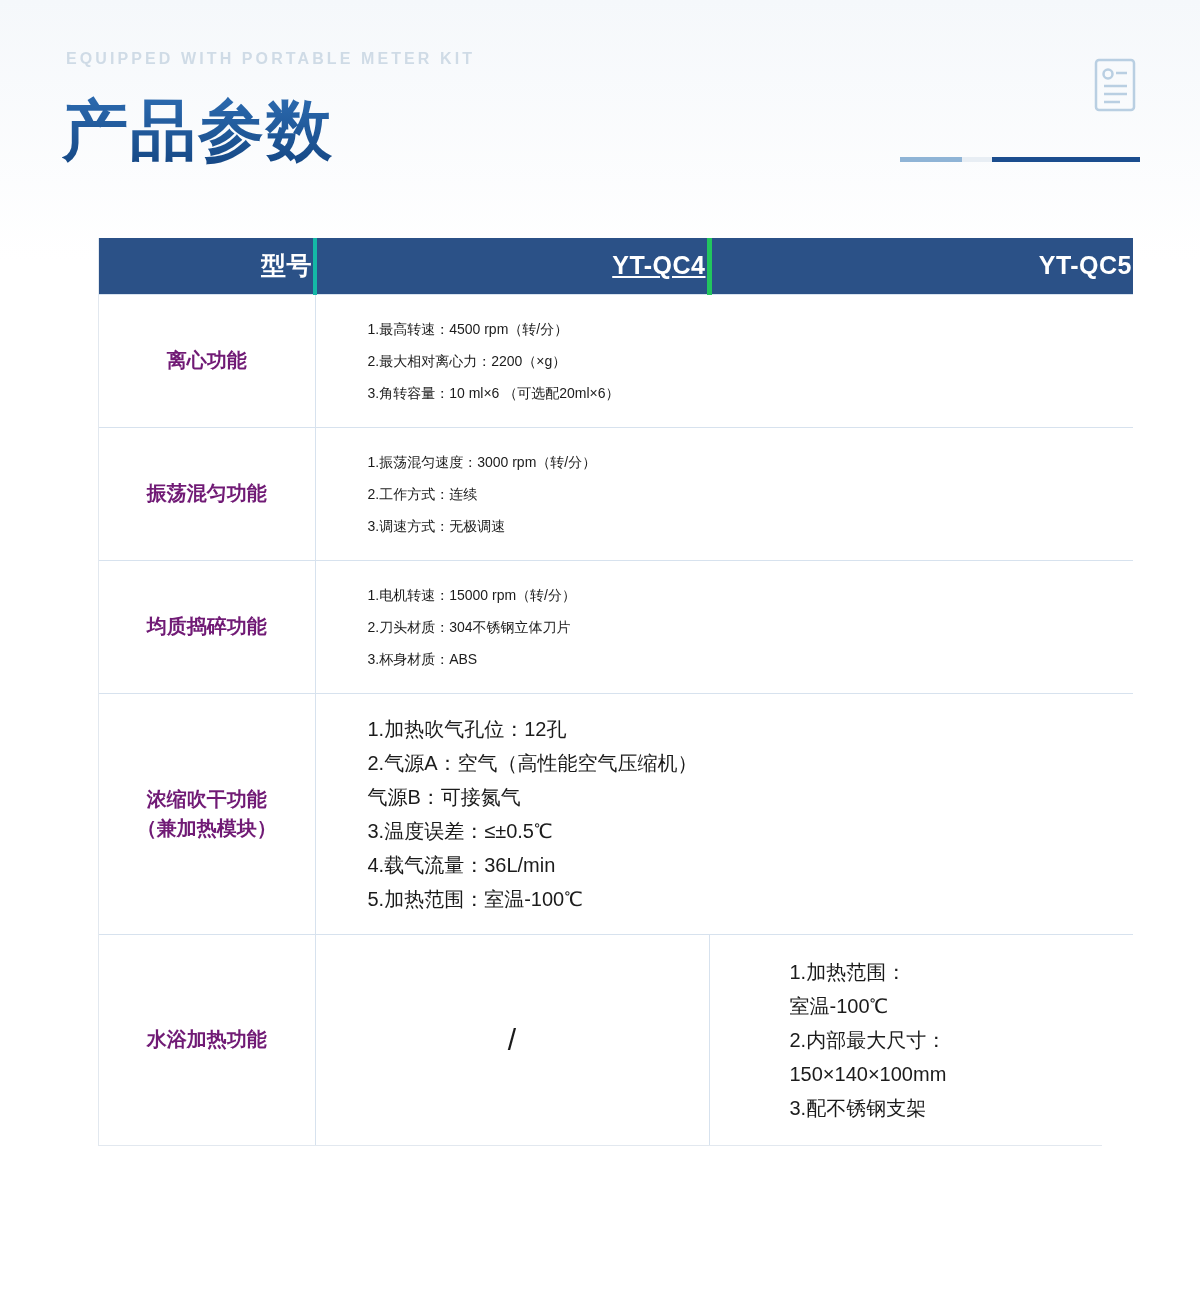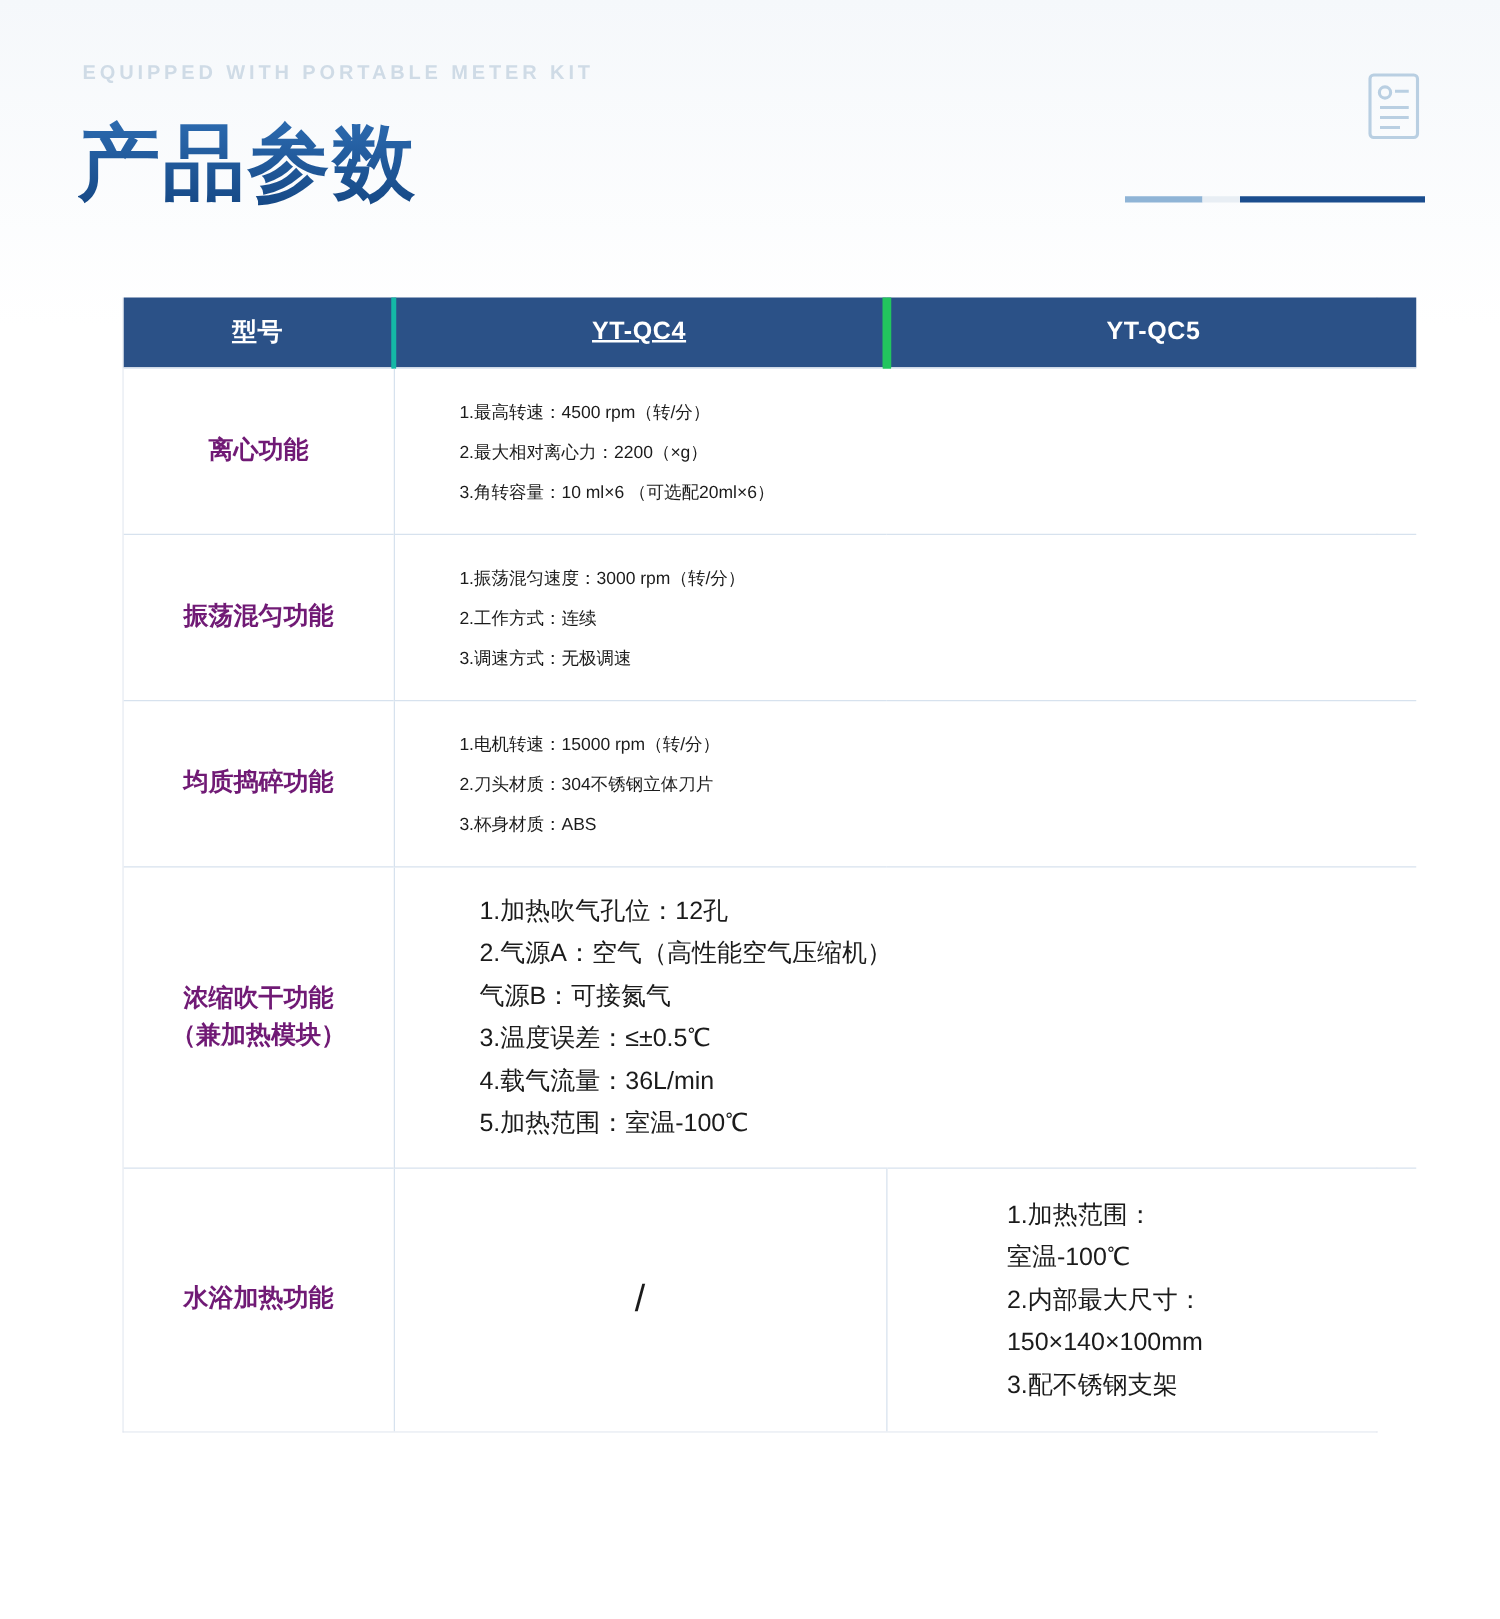--- a/index.html
+++ b/index.html
@@ -74,30 +74,30 @@
     background: #fff;
   }
   table.spec {
     width: 100%;
     border-collapse: collapse;
     table-layout: fixed;
   }
   table.spec thead th {
     background: #2b5187;
     color: #ffffff;
-    font-size: 20px;
+    font-size: 25px;
     font-weight: bold;
     height: 56px;
-    text-align: center;
+    text-align: right;
     vertical-align: middle;
     letter-spacing: 0.5px;
   }
   table.spec thead th.col-model { width: 216px; }
   table.spec thead th.col-qc4   { width: 394px; border-left: 4px solid #14b8a6; text-decoration: underline; }
-  table.spec thead th.col-qc5   { width: 424px; border-left: 7px solid #22c55e; }
+  table.spec thead th.col-qc5   { width: 424px; border-left: 5px solid #22c55e; }
 
   table.spec tbody td {
     border-top: 1px solid #d7e2ee;
     vertical-align: middle;
     background: #fff;
   }
   td.rowhead {
     width: 216px;
     text-align: center;
     color: #701a75;
@@ -126,21 +126,21 @@
   ul.lines li {
     font-size: 14px;
     color: #1b1b1b;
     line-height: 1.0;
     padding: 9px 0;
     white-space: nowrap;
   }
   ul.lines li.indent {
     padding-left: 20px;
   }
-  ul.lines.tight li { padding: 7px 0; font-size: 20px; margin-left: 16px; }
+  ul.lines.tight li { padding: 7px 0; font-size: 20px; }
 </style>
 </head>
 <body>
 
 <div class="page">
 
   <div class="header">
     <div class="eyebrow">EQUIPPED WITH PORTABLE METER KIT</div>
     <div class="main-title">产品参数</div>
 

